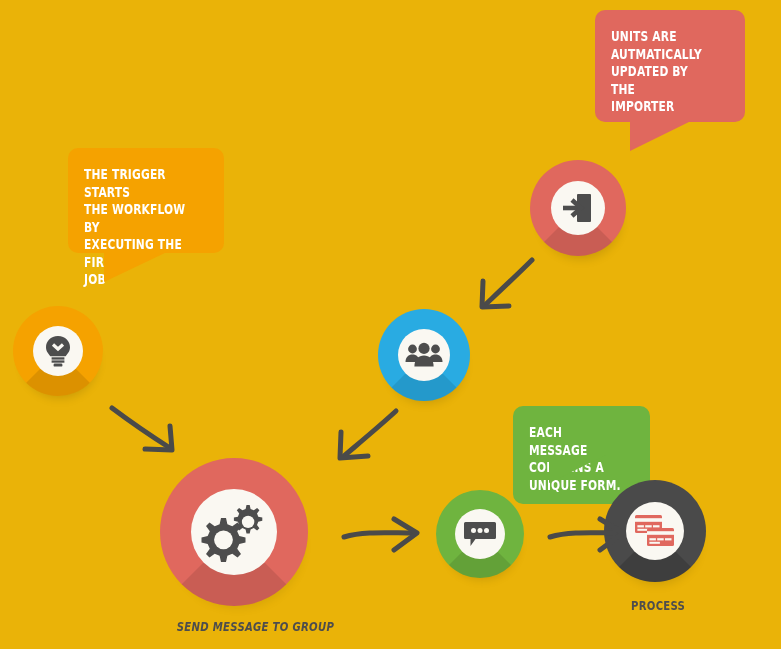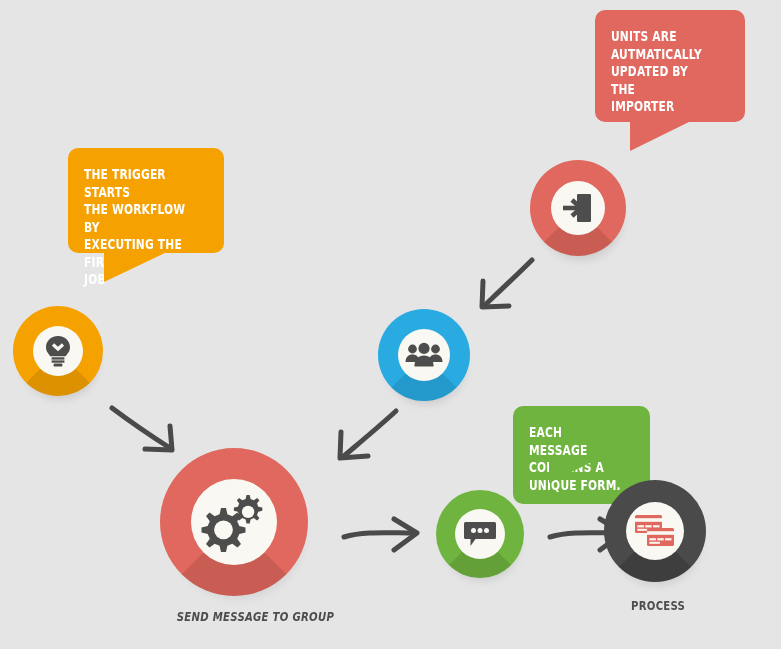--- a/index.html
+++ b/index.html
@@ -7,21 +7,21 @@
     padding: 0;
     background: #ffffff;
   }
   body {
     font-family: "Liberation Sans", sans-serif;
   }
   #stage {
     position: relative;
     width: 781px;
     height: 649px;
-    background: #e5e5e5;
+    background: #eab308;
     overflow: hidden;
   }
 
   
   .callout {
     position: absolute;
     box-sizing: border-box;
     border-radius: 10px;
     padding: 18px 16px 10px 16px;
   }
@@ -166,21 +166,21 @@
         <circle cx="7.5" cy="7" r="4.4" fill="#4D4D4D"></circle>
         <path d="M0.5 20 C0.5 15.2 3.6 12.6 7.5 12.6 C11.4 12.6 14.5 15.2 14.5 20 Z" fill="#4D4D4D"></path>
         <circle cx="30.5" cy="7" r="4.4" fill="#4D4D4D"></circle>
         <path d="M23.5 20 C23.5 15.2 26.6 12.6 30.5 12.6 C34.4 12.6 37.5 15.2 37.5 20 Z" fill="#4D4D4D"></path>
         <circle cx="19" cy="6.4" r="5.6" fill="#4D4D4D"></circle>
         <path d="M9.4 24.5 C9.4 17.4 13.6 13.6 19 13.6 C24.4 13.6 28.6 17.4 28.6 24.5 Z" fill="#4D4D4D"></path>
       </svg>
     </div>
   </div>
 
-  <div class="node" style="left:160px; top:448px; width:152px; height:152px;font-style:italic;">
+  <div class="node" style="left:160px; top:458px; width:152px; height:152px;font-style:italic;">
     <div class="dropshadow" style="left:9px; top:22px; width:138px; height:132px;"></div>
     <div class="ring" style="width:148px; height:148px; background:#E0685E;">
       <div class="wedge"></div>
     </div>
     <div class="inner" style="left:31px; top:31px; width:86px; height:86px;">
       <svg width="66" height="62" viewBox="0 0 66 62">
         <g fill="#4D4D4D">
           <path d="M45.5 4.0 l3.2 0 0.9 4.0 3.2 1.3 3.3 -2.4 2.3 2.3 -2.4 3.3 1.3 3.2 4.0 0.9 0 3.2 -4.0 0.9 -1.3 3.2 2.4 3.3 -2.3 2.3 -3.3 -2.4 -3.2 1.3 -0.9 4.0 -3.2 0 -0.9 -4.0 -3.2 -1.3 -3.3 2.4 -2.3 -2.3 2.4 -3.3 -1.3 -3.2 -4.0 -0.9 0 -3.2 4.0 -0.9 1.3 -3.2 -2.4 -3.3 2.3 -2.3 3.3 2.4 3.2 -1.3 z"></path>
         </g>
         <circle cx="47.1" cy="20.9" r="6.2" fill="#FAF8F2"></circle>

